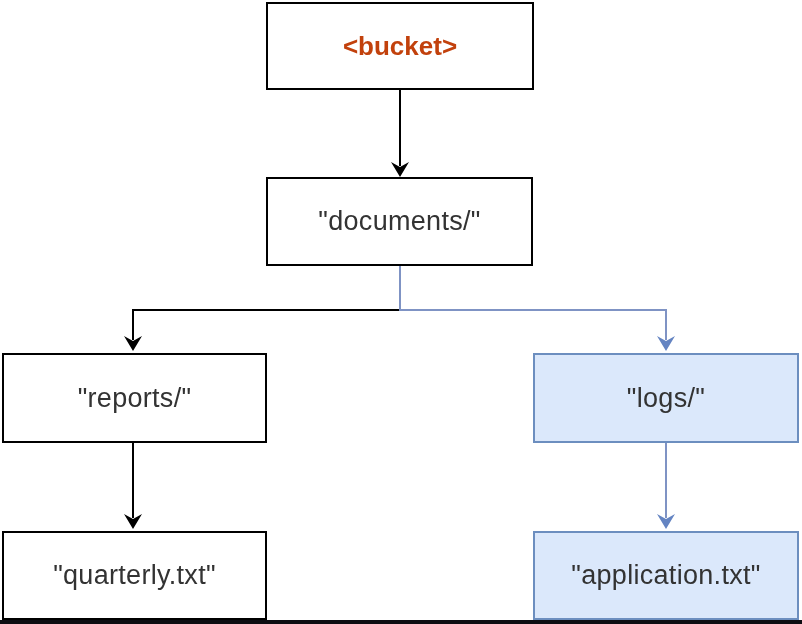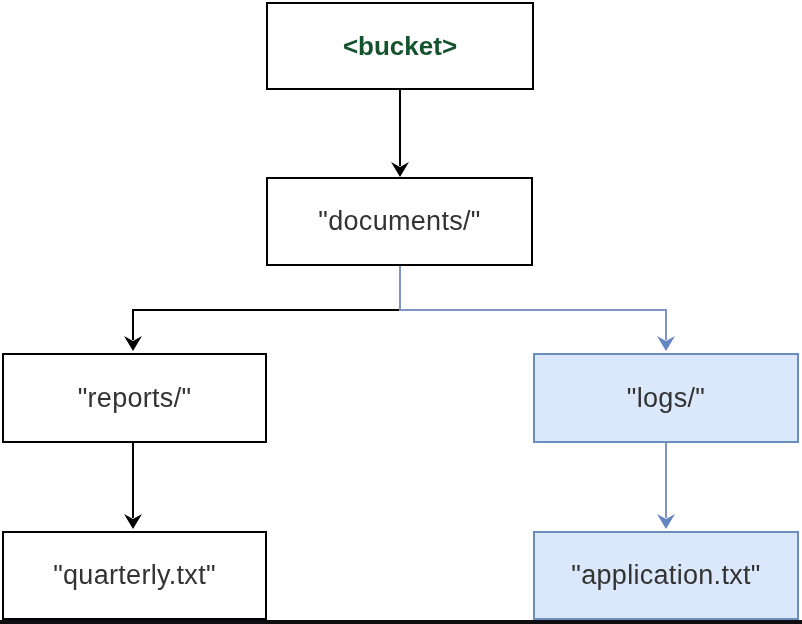--- a/index.html
+++ b/index.html
@@ -37,21 +37,21 @@
     font-size: 27px;
     color: #333333;
     white-space: nowrap;
     letter-spacing: 0.3px;
   }
   .node--bucket {
     left: 266px; top: 2px; width: 268px; height: 88px;
   }
   .node--bucket .node-label {
     font-weight: bold;
-    color: #14532d;
+    color: #c2410c;
     font-size: 26px;
     letter-spacing: 0;
   }
   .node--documents {
     left: 266px; top: 177px; width: 267px; height: 89px;
   }
   .node--reports {
     left: 2px; top: 353px; width: 265px; height: 90px;
   }
   .node--logs {

